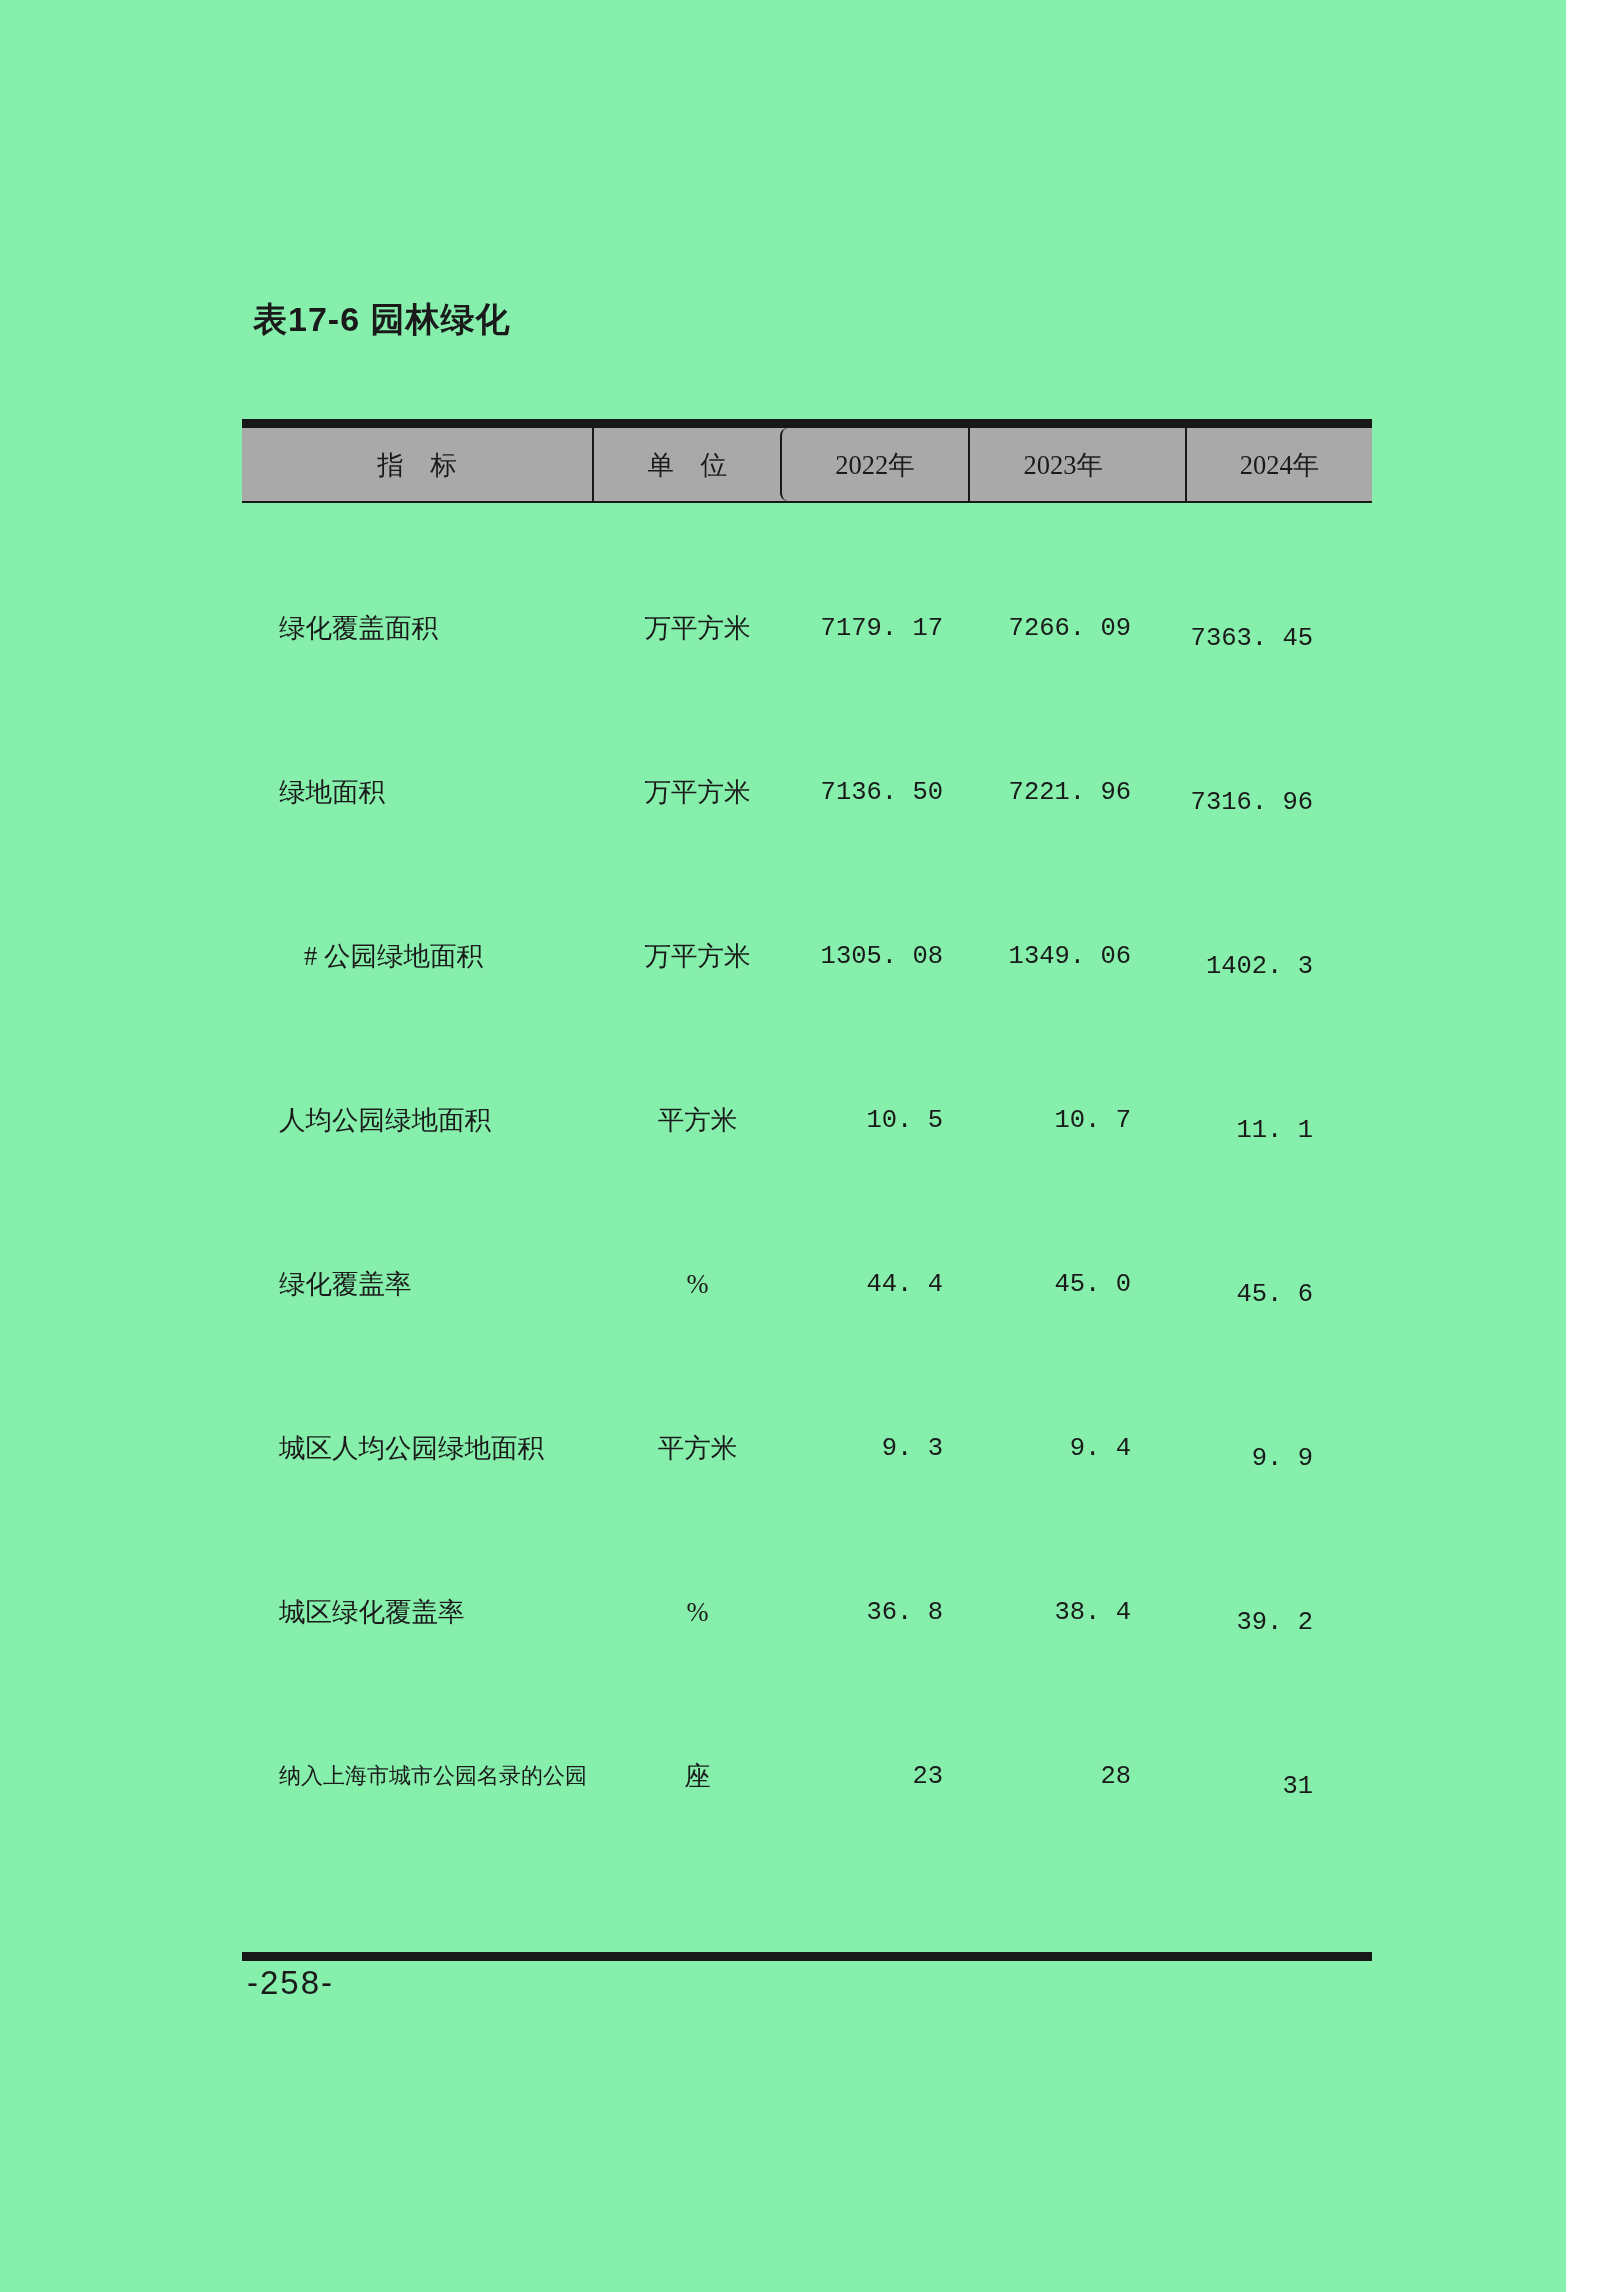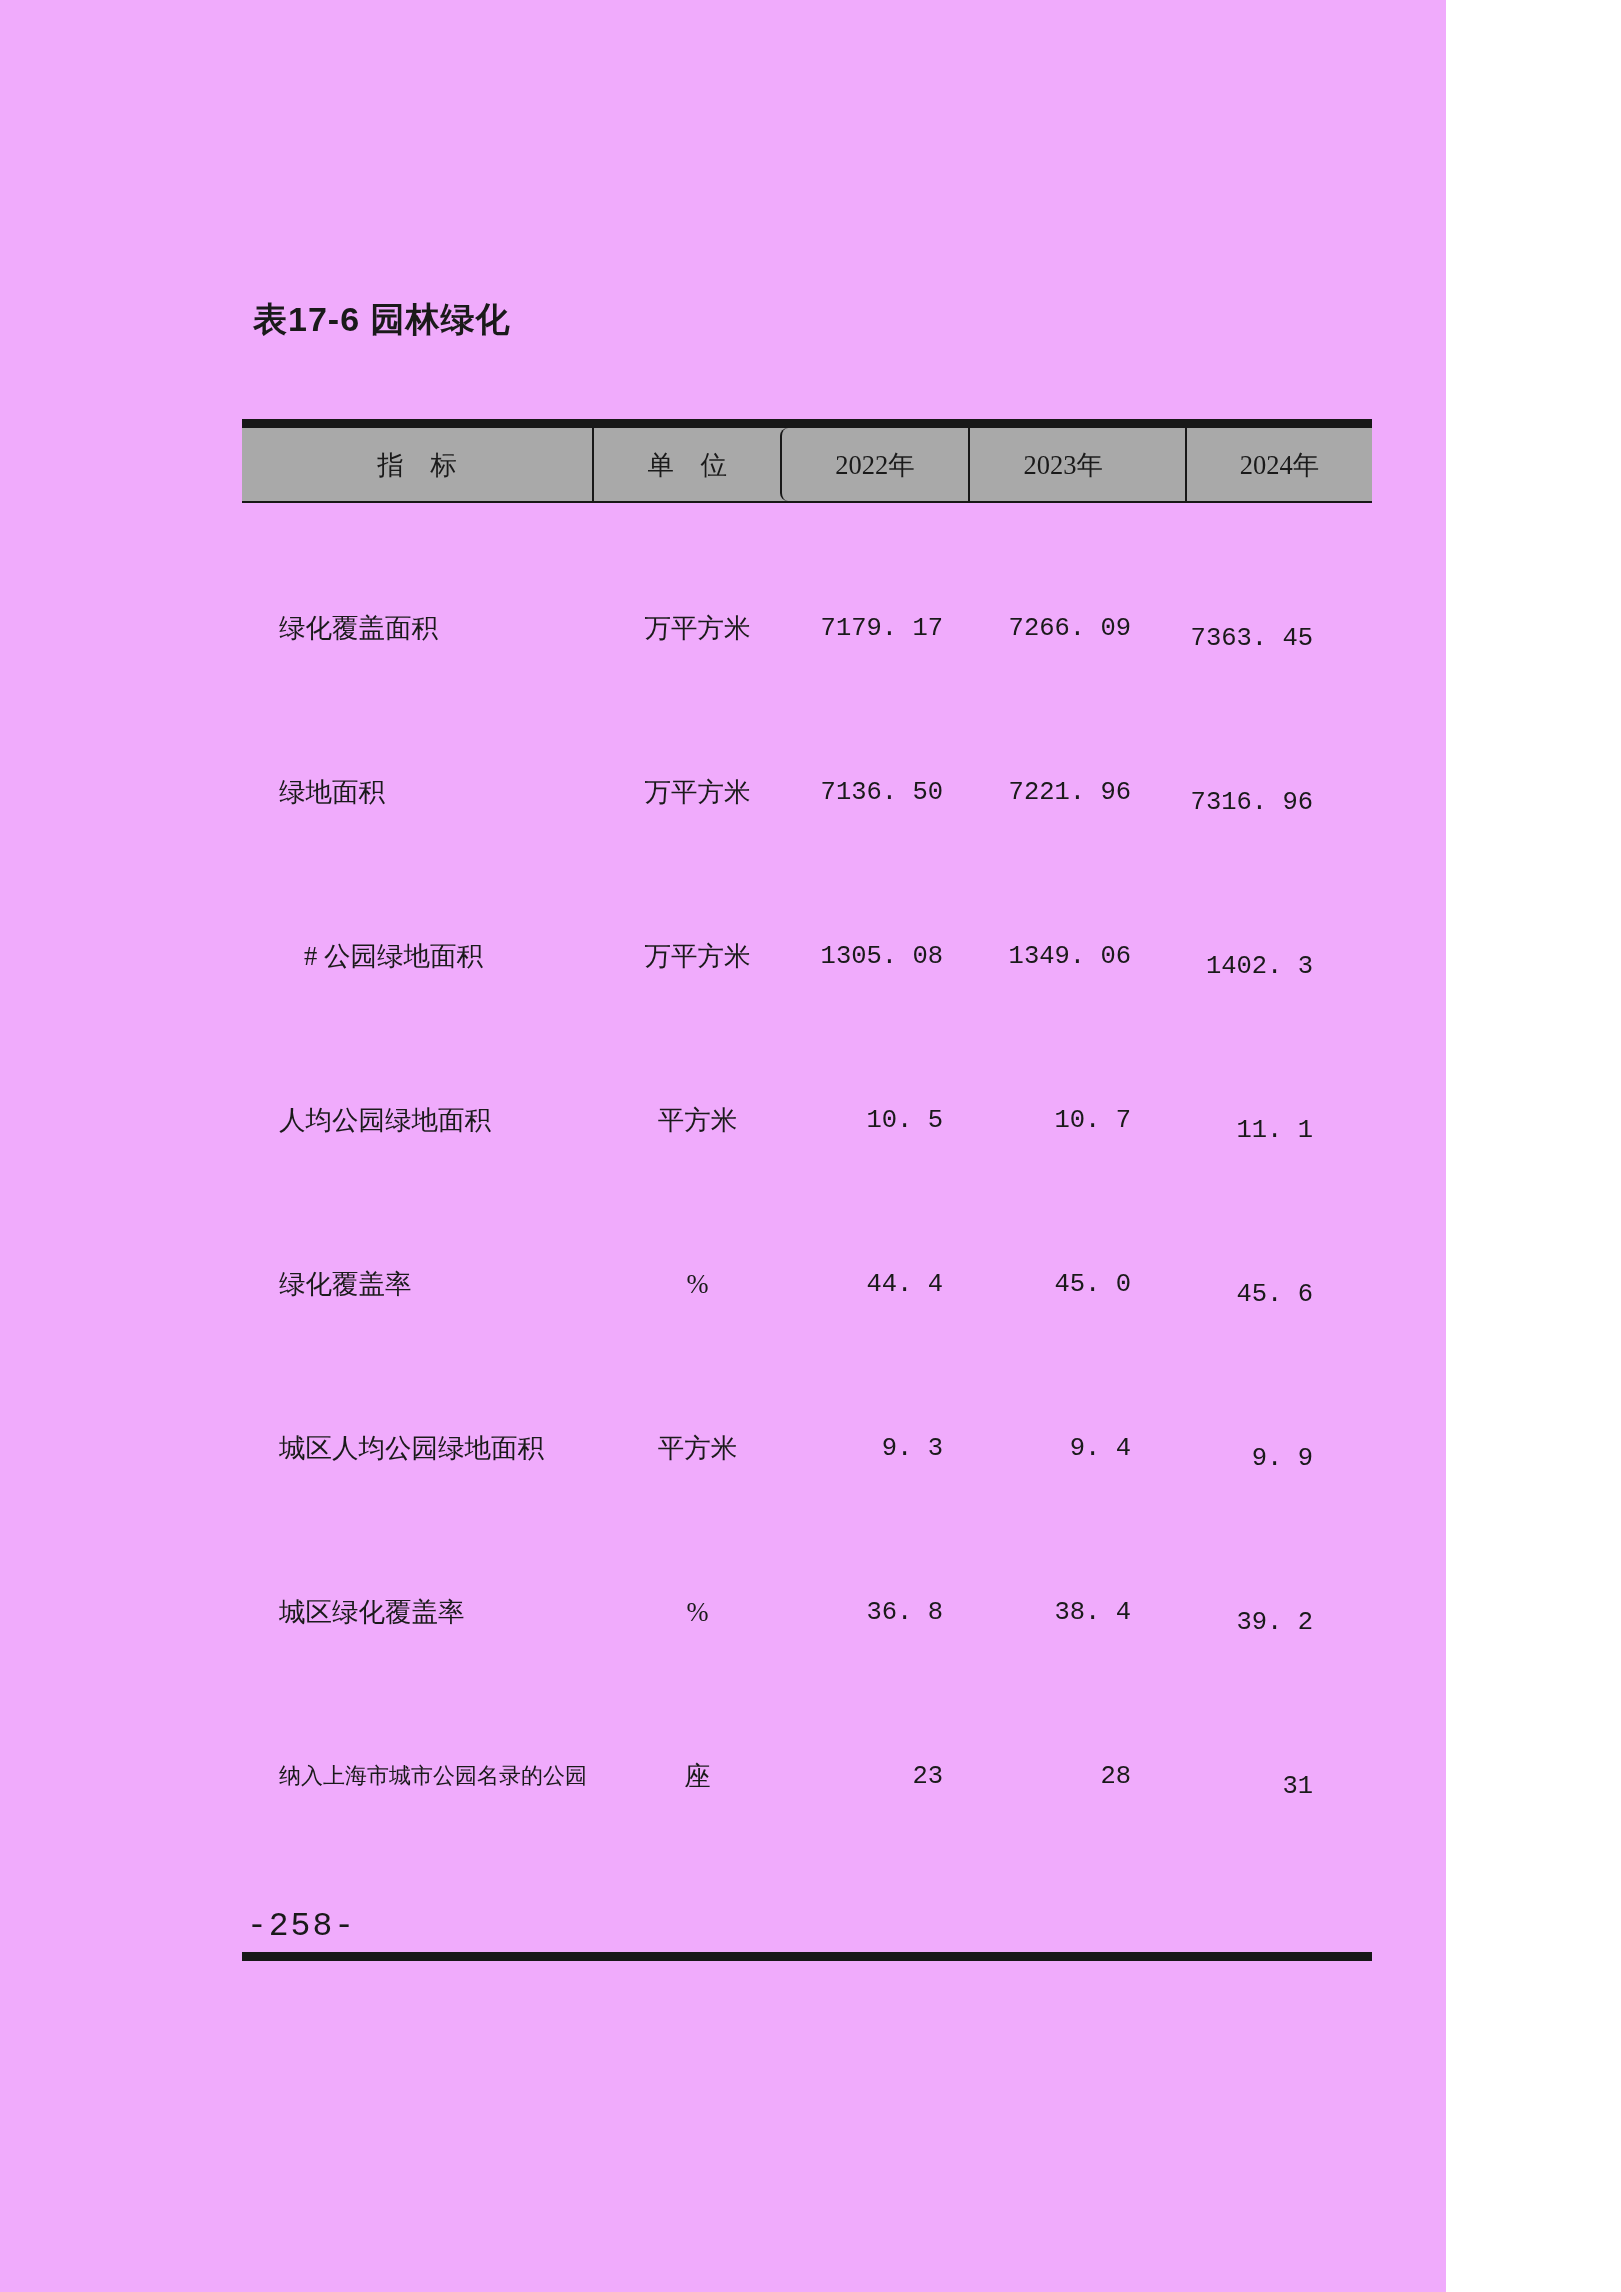--- a/index.html
+++ b/index.html
@@ -1,20 +1,20 @@
 <!DOCTYPE html>
 <html><head>
 <meta charset="utf-8">
 <style>
   html, body { margin: 0; padding: 0; background: #ffffff; }
   .page {
     position: relative;
-    width: 1446px;
+    width: 1566px;
     height: 2293px;
-    background: #f0abfc;
+    background: #86efac;
     overflow: hidden;
     color: #1a1a1a;
     font-family: "Liberation Serif", serif;
   }
 
   .doc-title {
     position: absolute;
     left: 253px;
     top: 297px;
     font-family: "Liberation Sans", sans-serif;
@@ -79,22 +79,22 @@
   .td-v24 { width: 192px; padding-right: 59px; margin-top: 20px; }
 
   .table-bottom-rule {
     height: 8.8px;
     background: #181818;
   }
 
   .page-number {
     position: absolute;
     left: 247px;
-    top: 1908px;
-    font-family: Liberation Mono, monospace;
+    top: 1964px;
+    font-family: Liberation Sans, sans-serif;
     font-weight: 500;
     font-size: 33px;
     letter-spacing: 2px;
   }
 </style>
 </head>
 <body>
 
 <div class="page">
 

